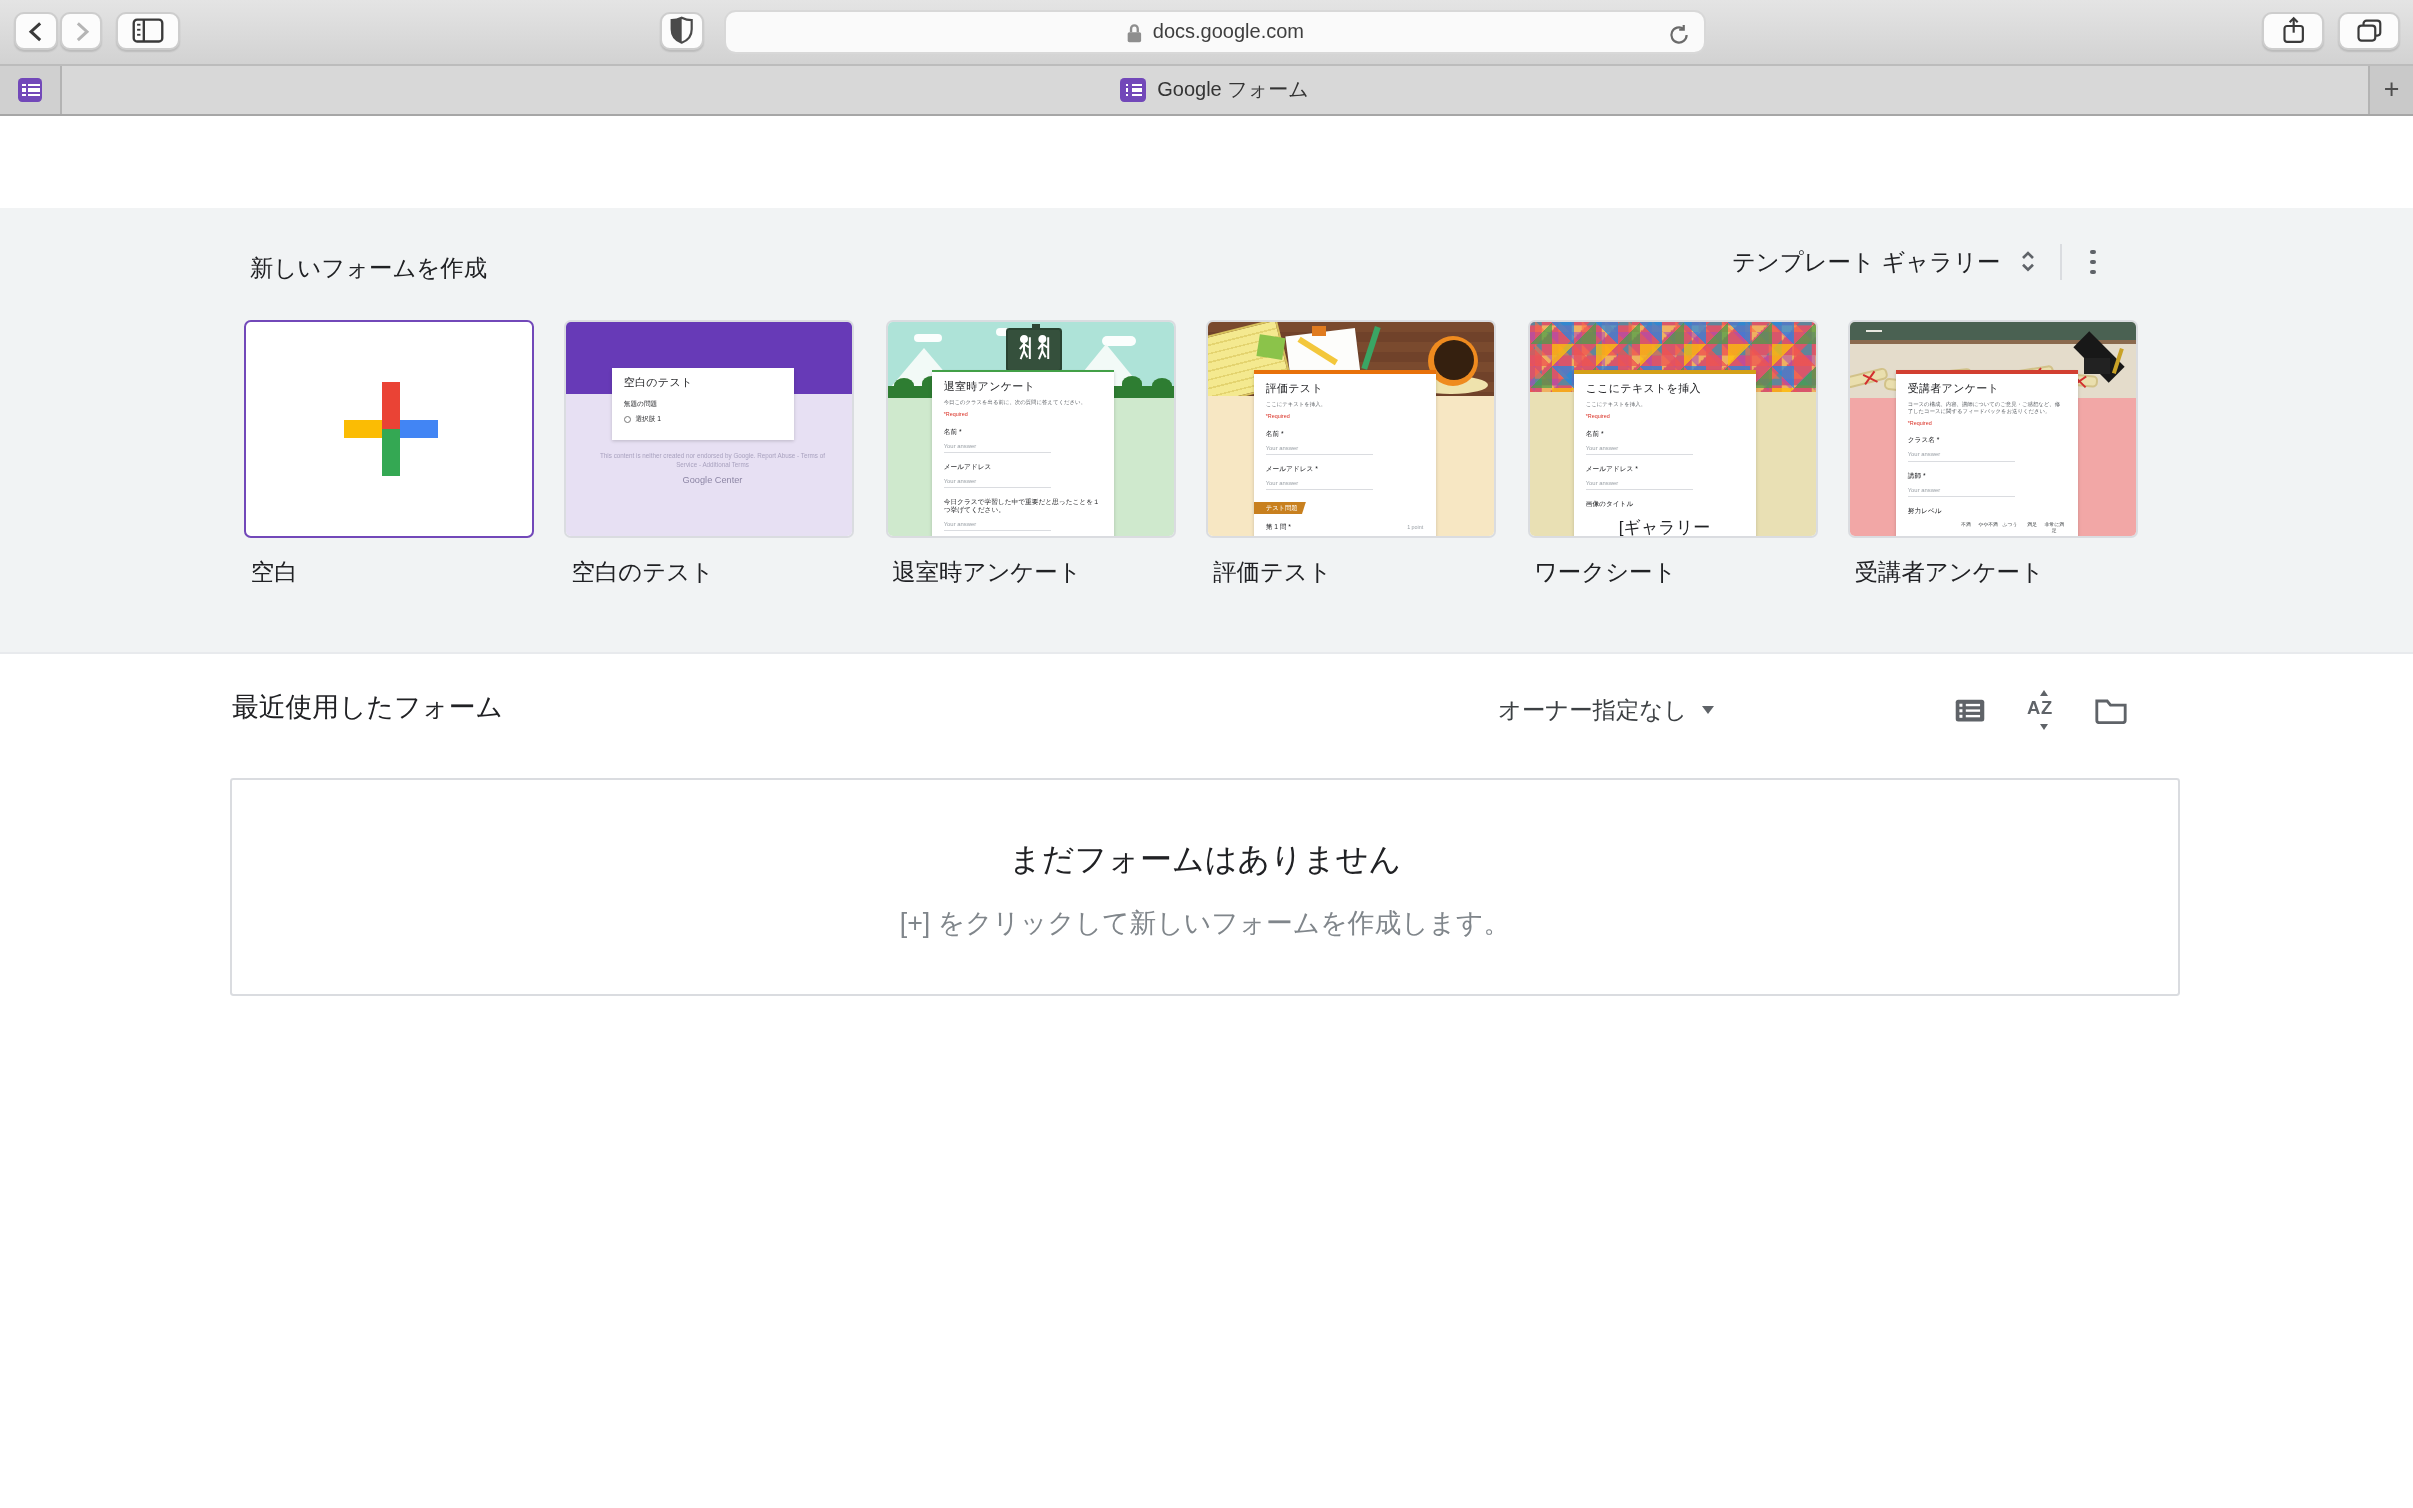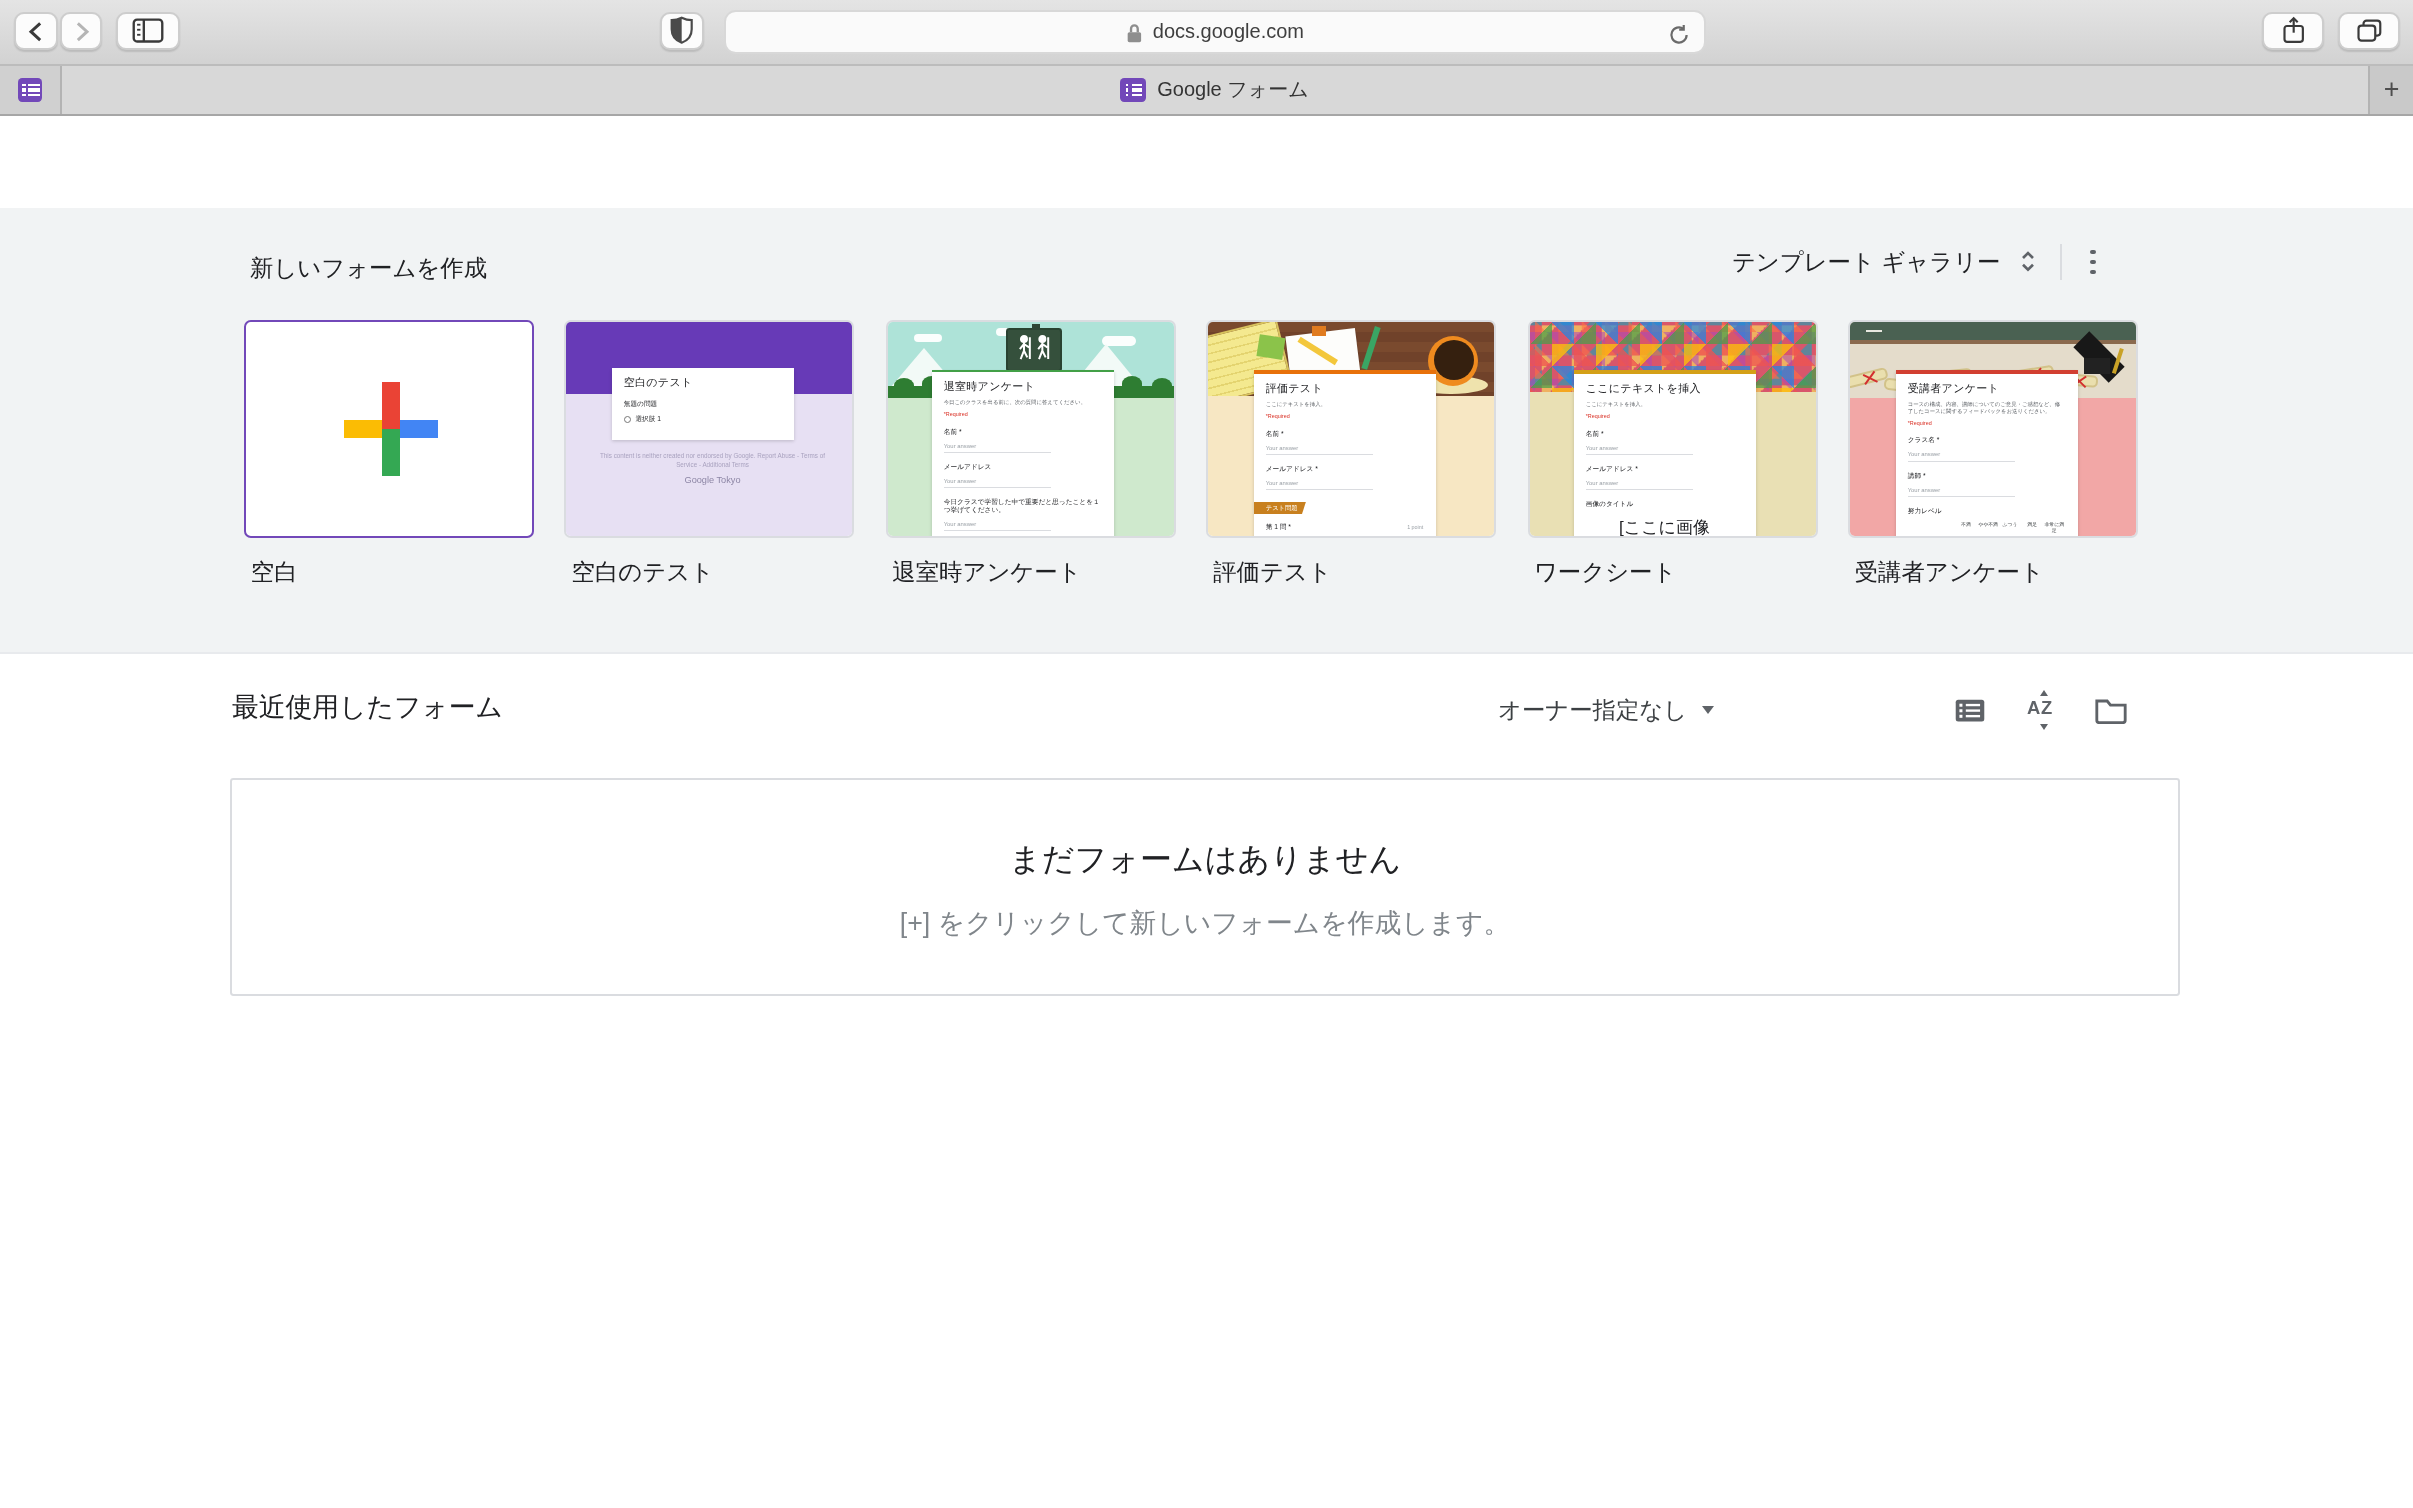--- a/index.html
+++ b/index.html
@@ -383,21 +383,21 @@
               <div class="s-label">無題の問題</div>
               <div class="s-opt">
                   <i class="s-radio"></i>
                   <span>選択肢 1</span>
                 </div>
             </div>
           </div>
           <div class="s2-extra">
             <div class="s2-extra-in">
               <div class="s2-disc">This content is neither created nor endorsed by Google. Report Abuse - Terms of Service - Additional Terms</div>
-              <div class="s2-gf">Google Tokyo</div>
+              <div class="s2-gf">Google Center</div>
             </div>
           </div>
         </div>
         <div class="card-label">空白のテスト</div>
       </div>
 
       <div class="card-wrap">
         <div class="card">
           <div class="th-header h-nature">
             <i class="cloud" style="left:13.4px;top:5.9px;width:14.2px;height:4.2px;"></i>
@@ -486,21 +486,21 @@
           <div class="sheet top-gold" style="top:23.5px;height:85px;">
             <div class="sheet-in">
               <div class="s-title">ここにテキストを挿入</div>
               <div class="s-desc">ここにテキストを挿入。</div>
               <div class="s-req">*Required</div>
               <div class="s-label">名前 *</div>
               <div class="s-ans">Your answer</div>
               <div class="s-label">メールアドレス *</div>
               <div class="s-ans">Your answer</div>
               <div class="s-label">画像のタイトル</div>
-              <div class="s-imgph">[ここに画像</div>
+              <div class="s-imgph">[ギャラリー</div>
             </div>
           </div>
         </div>
         <div class="card-label">ワークシート</div>
       </div>
 
       <div class="card-wrap">
         <div class="card">
           <div class="th-header h-class">
             <div class="chalk">

